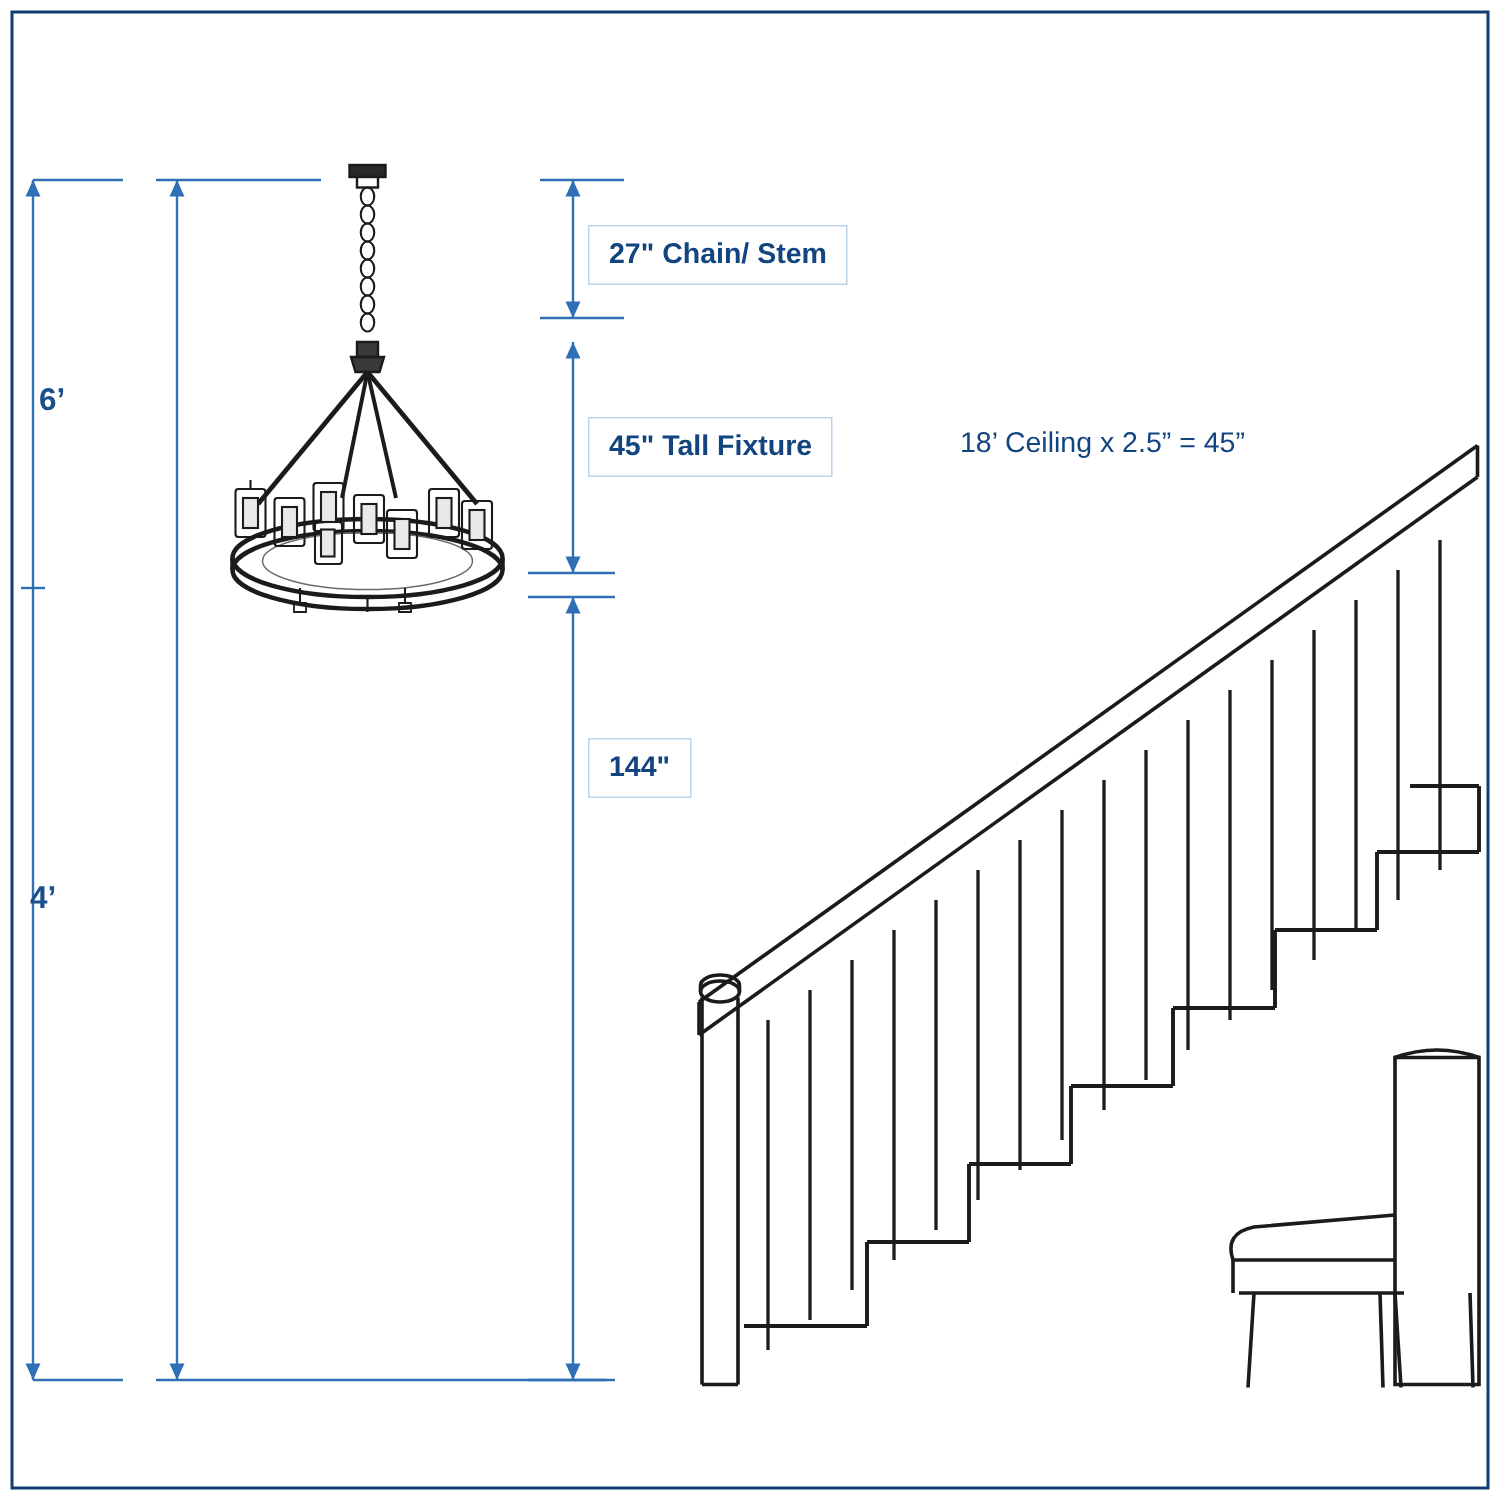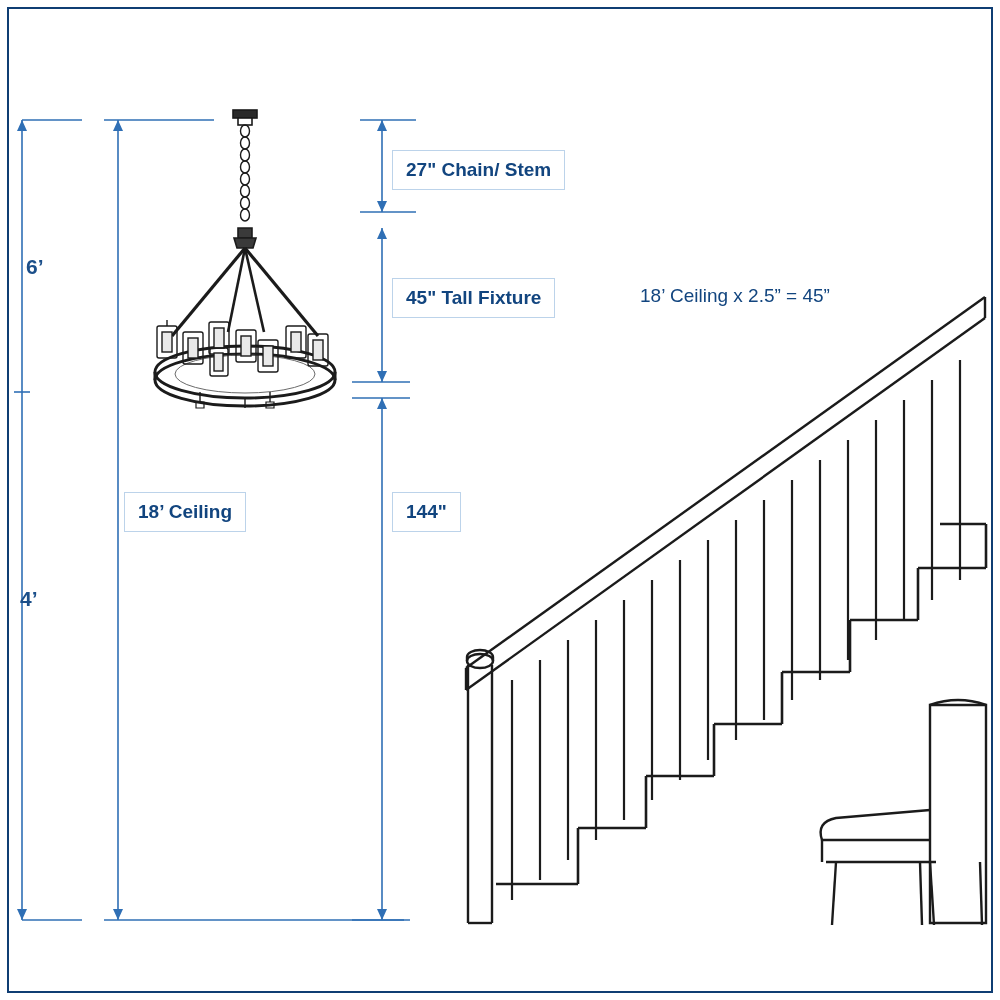--- a/index.html
+++ b/index.html
@@ -228,23 +228,20 @@
   <div class="label-box" style="left:392px; top:150px;">
     <b>27"</b><span class="reg"> Chain/ Stem</span>
   </div>
 
   <div class="label-box" style="left:392px; top:278px;">
     <b>45"</b><span class="reg"> Tall Fixture</span>
   </div>
 
   <div class="plain-label" style="left:625px; top:286px;margin-left:15px;">18’ Ceiling x 2.5” = 45”</div>
 
-  <div class="label-box" style="left:124px; top:492px;">
-    <b>18’</b><span class="reg"> Ceiling</span>
-  </div>
 
   <div class="label-box" style="left:392px; top:492px;">
     <b>144"</b>
   </div>
 
   <div class="dim-text" style="left:26px; top:256px;">6’</div>
 
   <div class="dim-text" style="left:20px; top:588px;">4’</div>
 
 </div>

